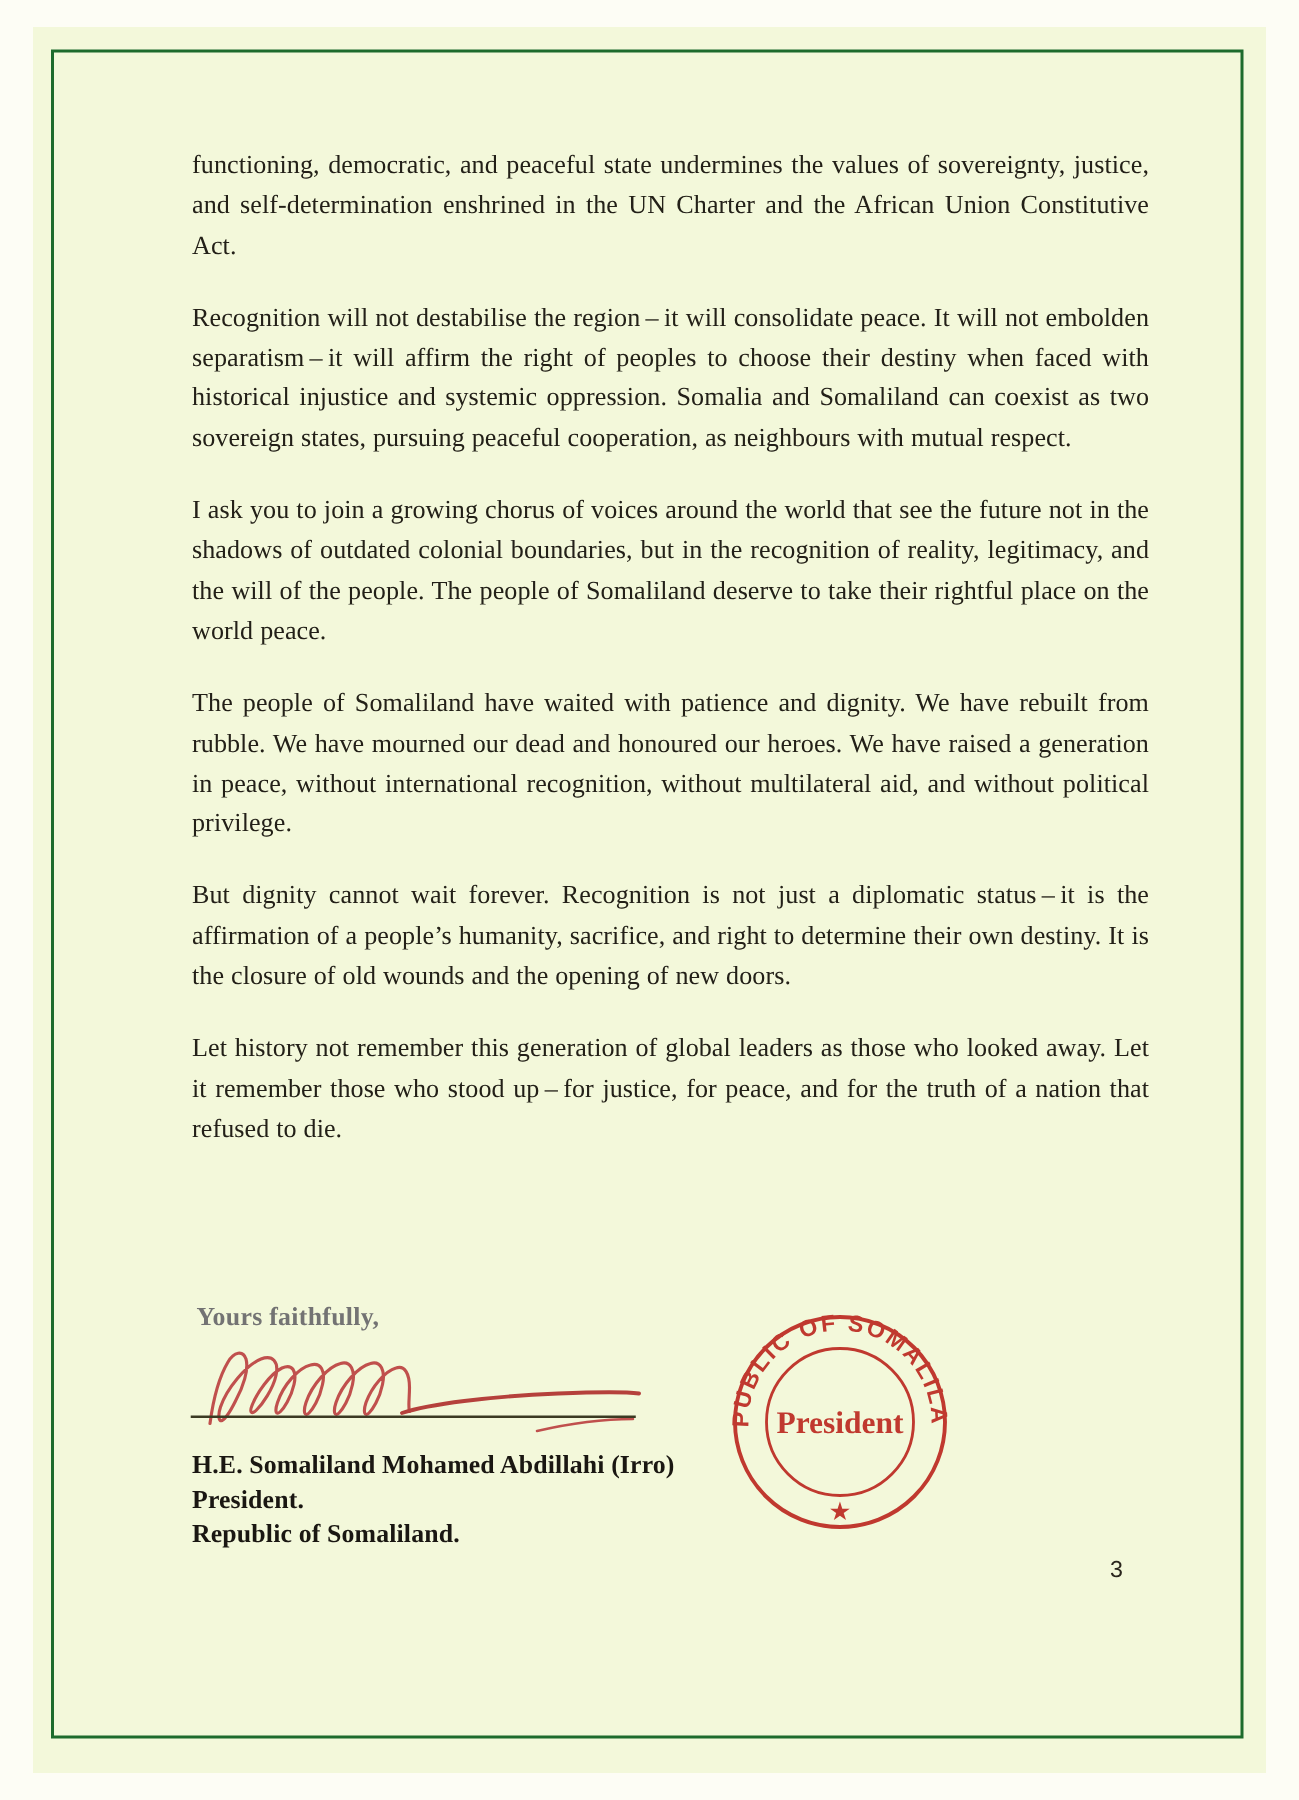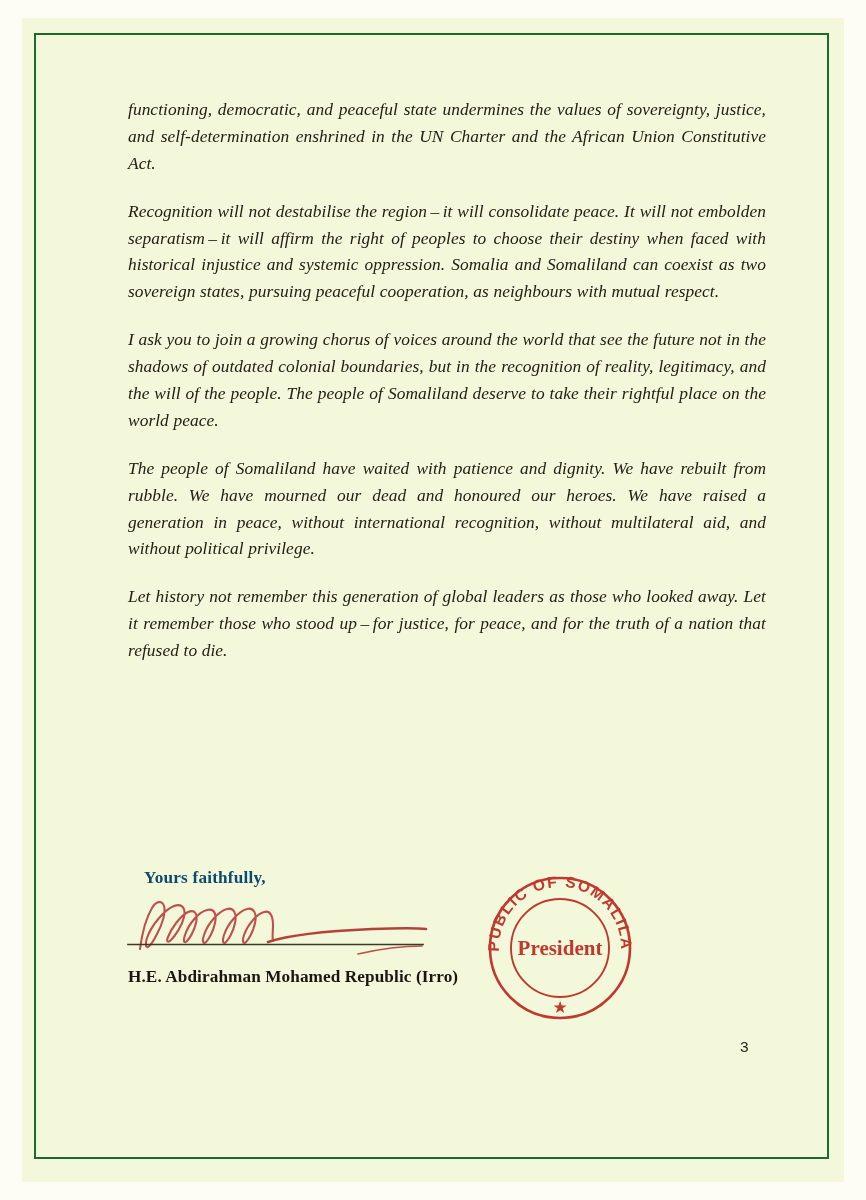--- a/index.html
+++ b/index.html
@@ -43,21 +43,20 @@
     border: 2.5px solid #1d6b2c;
     box-sizing: border-box;
     pointer-events: none;
   }
 
   #content {
     position: absolute;
     left: 128px;
     top: 96px;
     width: 638px;
-    font-style: italic;
   }
 
   p.body-para {
     margin: 0 0 21px 0;
     font-size: 17.4px;
     line-height: 1.545;
     text-align: justify;
     color: #232018;
     letter-spacing: 0.05px;
     word-spacing: 0.2px;
@@ -72,22 +71,22 @@
   #sign-block {
     position: absolute;
     left: 128px;
     top: 868px;
     width: 360px;
   }
 
   #yours-faithfully {
     font-size: 17.2px;
     font-weight: bold;
-    color: #0c4a6e;
-    margin: 0 0 6px 16px;
+    color: #737373;
+    margin: 0 0 6px 3px;
     letter-spacing: 0.2px;
   }
 
   #signature-area {
     position: relative;
     width: 352px;
     height: 66px;
     margin-left: -2px;
   }
   #signature-area svg {
@@ -135,41 +134,44 @@
 <div id="page">
 
   <div id="paper"></div>
   <div id="border-frame"></div>
 
   <div id="content">
     <p class="body-para">functioning, democratic, and peaceful state undermines the values of sovereignty, justice, and self-determination enshrined in the UN Charter and the African Union Constitutive Act.</p>
     <p class="body-para">Recognition will not destabilise the region – it will consolidate peace. It will not embolden separatism – it will affirm the right of peoples to choose their destiny when faced with historical injustice and systemic oppression. Somalia and Somaliland can coexist as two sovereign states, pursuing peaceful cooperation, as neighbours with mutual respect.</p>
     <p class="body-para">I ask you to join a growing chorus of voices around the world that see the future not in the shadows of outdated colonial boundaries, but in the recognition of reality, legitimacy, and the will of the people. The people of Somaliland deserve to take their rightful place on the world peace.</p>
     <p class="body-para">The people of Somaliland have waited with patience and dignity. We have rebuilt from rubble. We have mourned our dead and honoured our heroes. We have raised a generation in peace, without international recognition, without multilateral aid, and without political privilege.</p>
+    <p class="body-para">But dignity cannot wait forever. Recognition is not just a diplomatic status – it is the affirmation of a people’s humanity, sacrifice, and right to determine their own destiny. It is the closure of old wounds and the opening of new doors.</p>
     <p class="body-para extra-gap">Let history not remember this generation of global leaders as those who looked away. Let it remember those who stood up – for justice, for peace, and for the truth of a nation that refused to die.</p>
   </div>
 
   <div id="sign-block">
     <div id="yours-faithfully">Yours faithfully,</div>
 
     <div id="signature-area">
       <svg width="352" height="66" viewBox="0 0 352 66" fill="none" xmlns="http://www.w3.org/2000/svg">
 
         <path d="M14 55 C16 40, 20 24, 26 14 C30 7, 36 6, 38 12 C40 19, 36 31, 31 40 C27 48, 24 52, 22 53 C20 54, 19 50, 21 44 C25 32, 38 16, 48 12 C56 9, 60 14, 58 23 C56 32, 49 42, 45 46 C42 49, 40 48, 42 43 C45 35, 54 22, 62 18 C69 15, 72 20, 70 29 C68 38, 63 45, 61 47 C58 50, 57 47, 59 41 C63 29, 73 18, 81 16 C88 14, 91 20, 89 29 C87 39, 82 46, 80 48 C77 51, 76 47, 78 41 C82 29, 93 17, 101 15 C108 13, 111 20, 109 29 C107 39, 102 46, 100 48 C97 51, 96 47, 98 41 C102 29, 113 17, 121 15 C128 13, 131 20, 129 29 C127 39, 122 46, 120 48 C117 51, 116 47, 118 41 C122 30, 131 20, 138 18 C144 16, 147 22, 147 31 C147 38, 146 44, 147 47" stroke="#c0504d" stroke-width="2.1" stroke-linecap="round" stroke-linejoin="round"></path>
 
         <path d="M142 48 C160 42, 200 37, 246 35 C272 34, 292 34, 300 35" stroke="#b5413c" stroke-width="2.6" stroke-linecap="round"></path>
 
         <path d="M232 60 C258 54, 282 52, 296 52" stroke="#c0504d" stroke-width="1.7" stroke-linecap="round"></path>
 
         <path d="M2 50.5 L297 50.5" stroke="#3b3a22" stroke-width="1.7" stroke-linecap="square"></path>
       </svg>
     </div>
 
     <div id="signer-lines">
-      <div class="signer-line">H.E. Abdirahman Mohamed Republic (Irro)</div>
+      <div class="signer-line">H.E. Somaliland Mohamed Abdillahi (Irro)</div>
+      <div class="signer-line">President.</div>
+      <div class="signer-line">Republic of Somaliland.</div>
     </div>
   </div>
 
   <div id="seal">
     <svg width="152" height="160" viewBox="0 0 152 160" xmlns="http://www.w3.org/2000/svg">
       <defs>
         <path id="rimArc" d="M 15 82 A 61 61 0 1 1 137 82" fill="none"></path>
       </defs>
 
       <circle cx="76" cy="82" r="70" fill="none" stroke="#c0392f" stroke-width="2.6"></circle>

